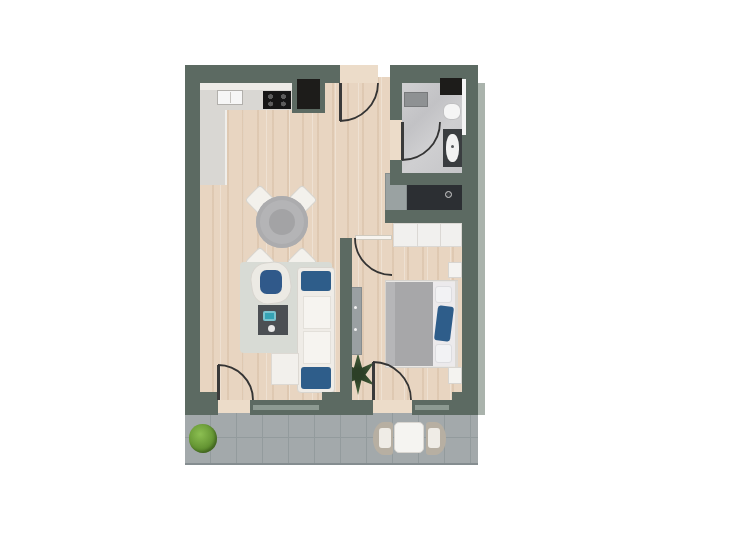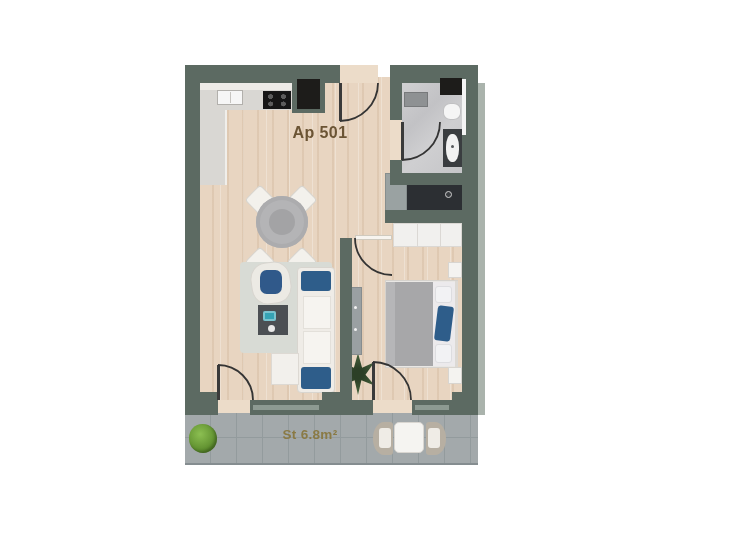--- a/index.html
+++ b/index.html
@@ -116,21 +116,20 @@
   <div class="plan">
 
     <div class="abs wood" style="left:12px; top:12px; width:270px; height:326px;"></div>
     <div class="abs wood-light" style="left:155px; top:0; width:38px; height:18px;"></div>
     <div class="abs wood-light" style="left:205px; top:55px; width:12px; height:40px;"></div>
     <div class="abs wood-light" style="left:33px; top:335px; width:32px; height:15px;"></div>
     <div class="abs wood-light" style="left:188px; top:335px; width:39px; height:15px;"></div>
 
     <div class="abs terrace-floor" style="left:0; top:348px; width:293px; height:52px;"></div>
     <div class="abs bush" style="left:4px; top:359px; width:28px; height:29px;"></div>
-    <div class="abs st-label" style="left:70px; top:362px; width:110px;">St 6.8m²</div>
     <div class="abs t-chair left" style="left:188px; top:357px; width:20px; height:33px;">
         <div class="seat"></div>
       </div>
     <div class="abs t-table" style="left:209px; top:357px; width:30px; height:31px;"></div>
     <div class="abs t-chair right" style="left:241px; top:357px; width:20px; height:33px;">
         <div class="seat"></div>
       </div>
 
     <div class="abs bath-floor" style="left:217px; top:18px; width:60px; height:90px;"></div>
     <div class="abs shower-tray" style="left:219px; top:27px; width:24px; height:15px;"></div>
@@ -229,17 +228,16 @@
 
     <svg class="abs" style="left:0; top:0;" width="300" height="400" viewBox="0 0 300 400">
       <path d="M193,18 A38 38 0 0 1 155,56" fill="none" stroke="#343434" stroke-width="1.8"></path>
       <path d="M255,57 A38 38 0 0 1 217,95" fill="none" stroke="#343434" stroke-width="1.8"></path>
       <path d="M170,173 A37 37 0 0 0 207,210" fill="none" stroke="#343434" stroke-width="1.8"></path>
       <path d="M33,300 A35 35 0 0 1 68,335" fill="none" stroke="#343434" stroke-width="1.8"></path>
       <path d="M188,297 A38 38 0 0 1 226,335" fill="none" stroke="#343434" stroke-width="1.8"></path>
     </svg>
 
     <div class="abs ap-label" style="left:75px; top:58px; width:120px;">
-      <div>Ap 501</div>
     </div>
 
   </div>
 </div>
 
 </body></html>

